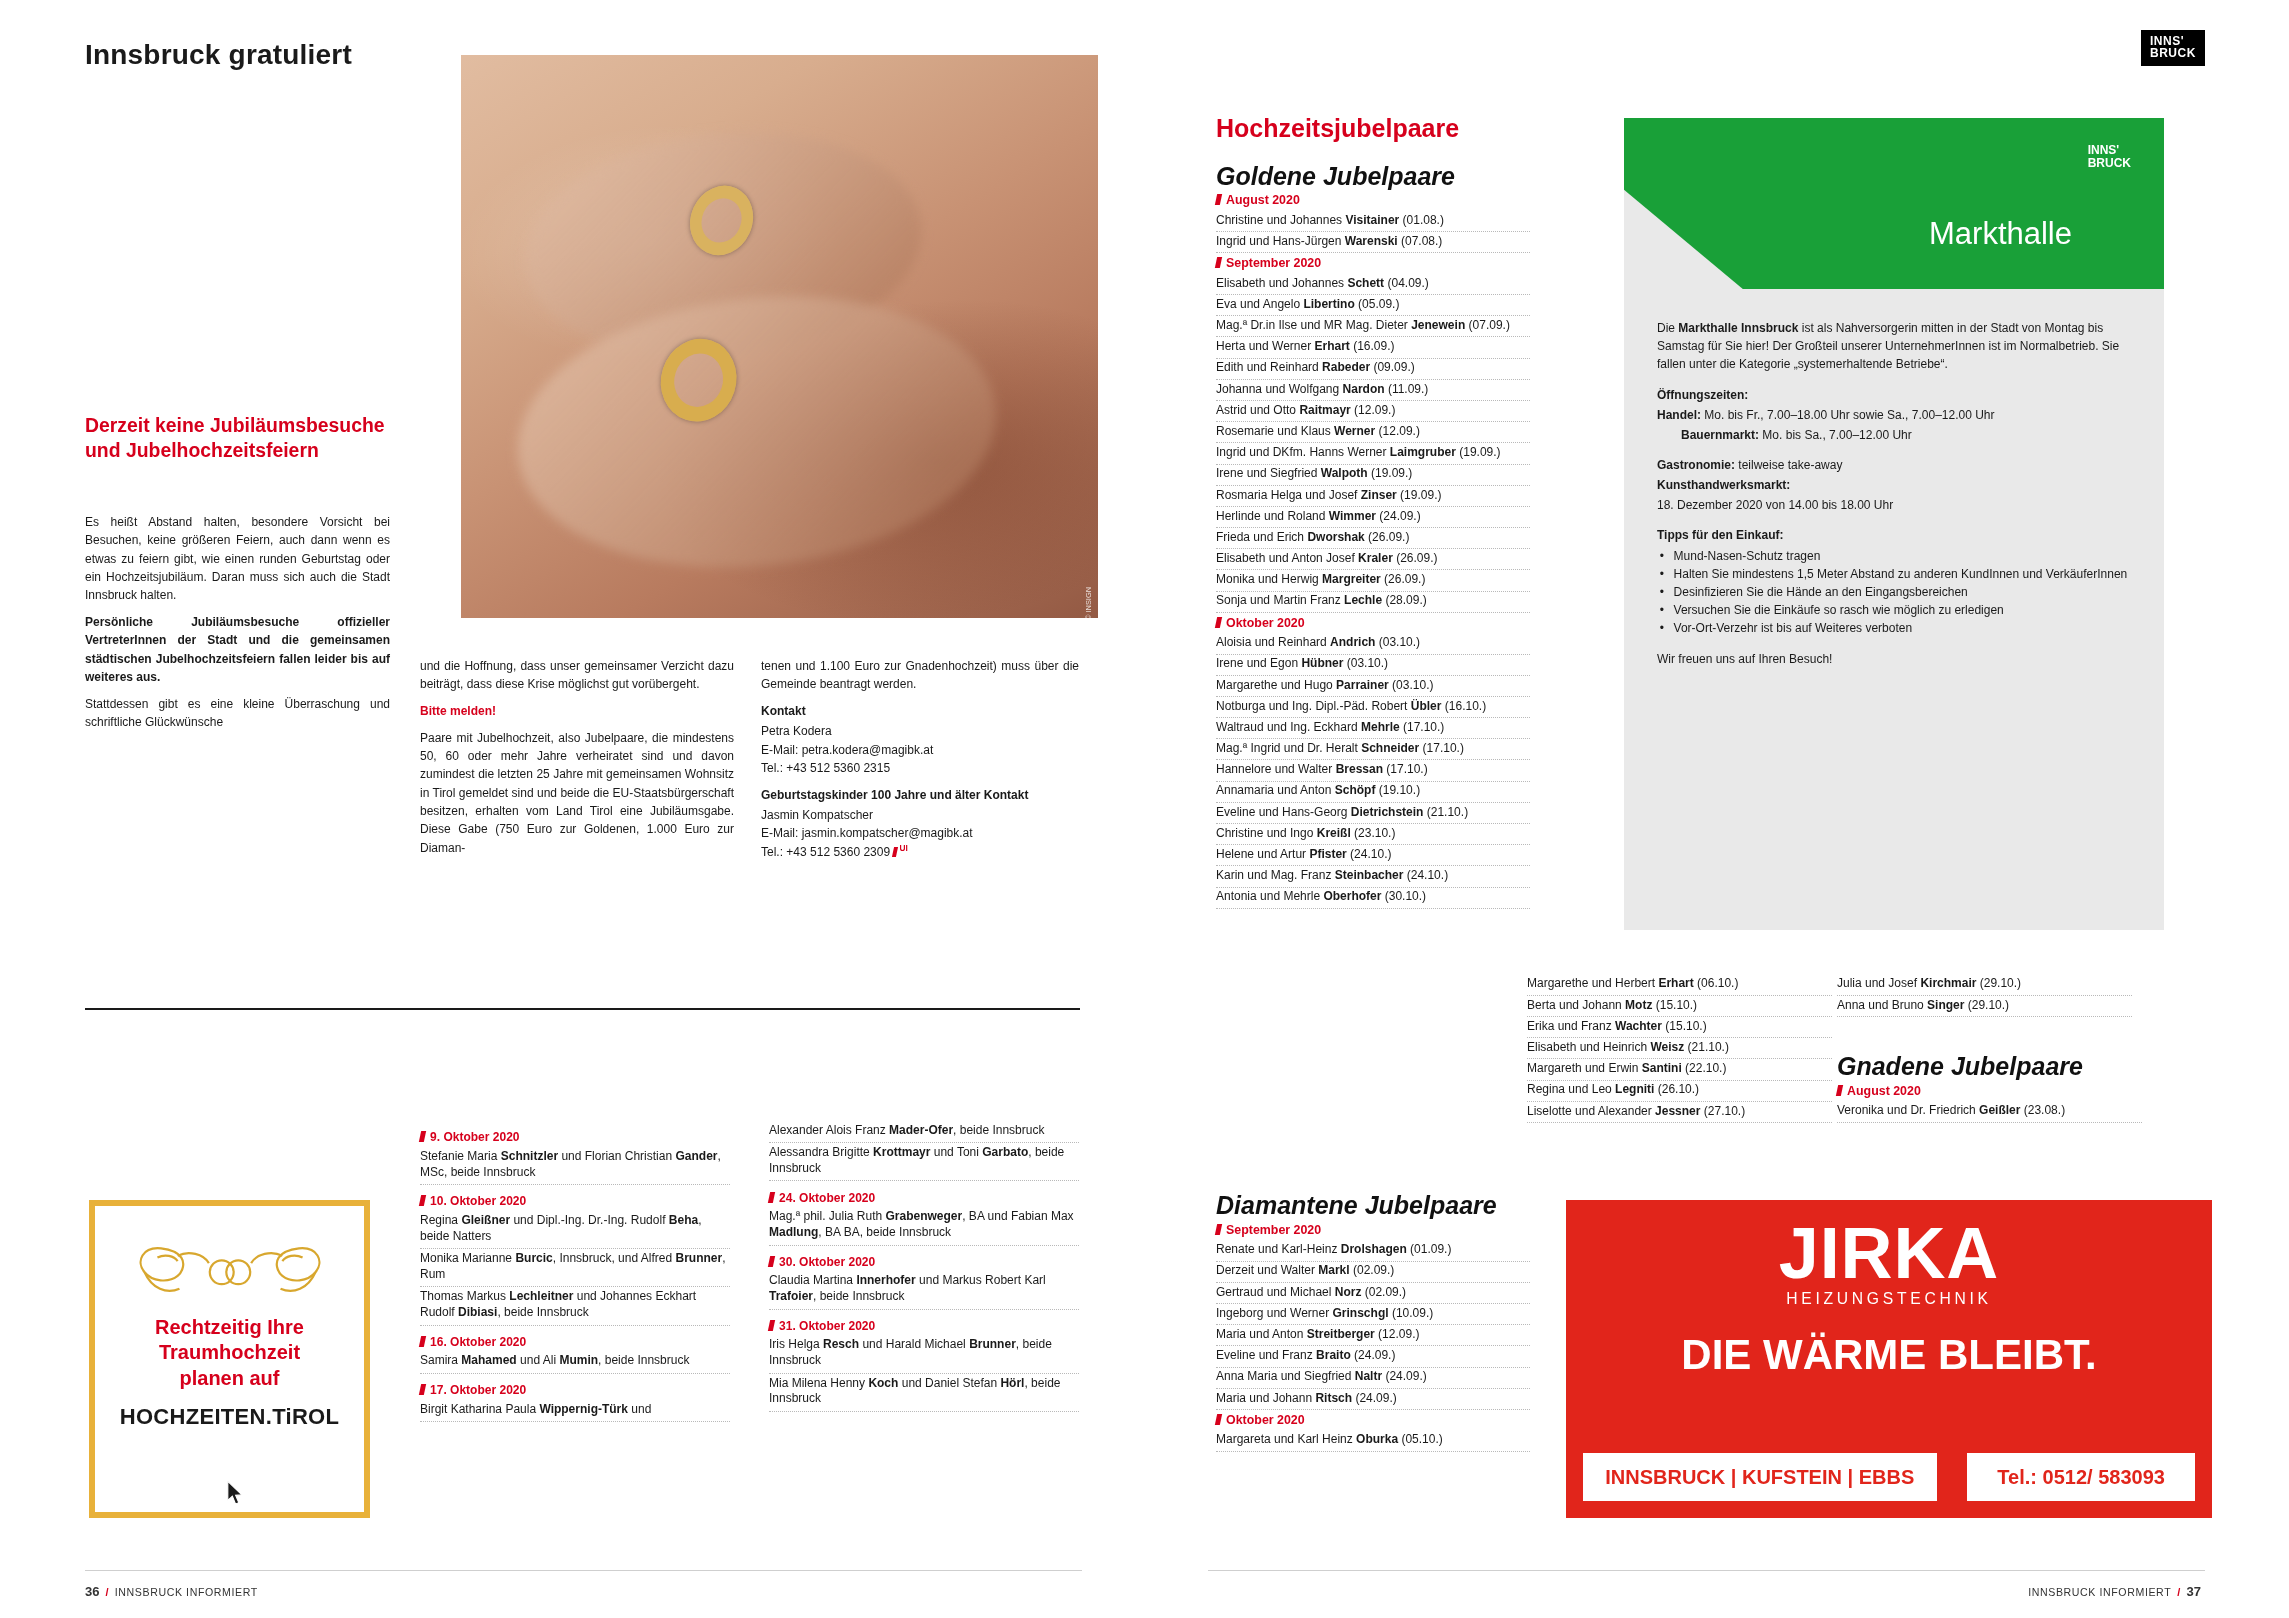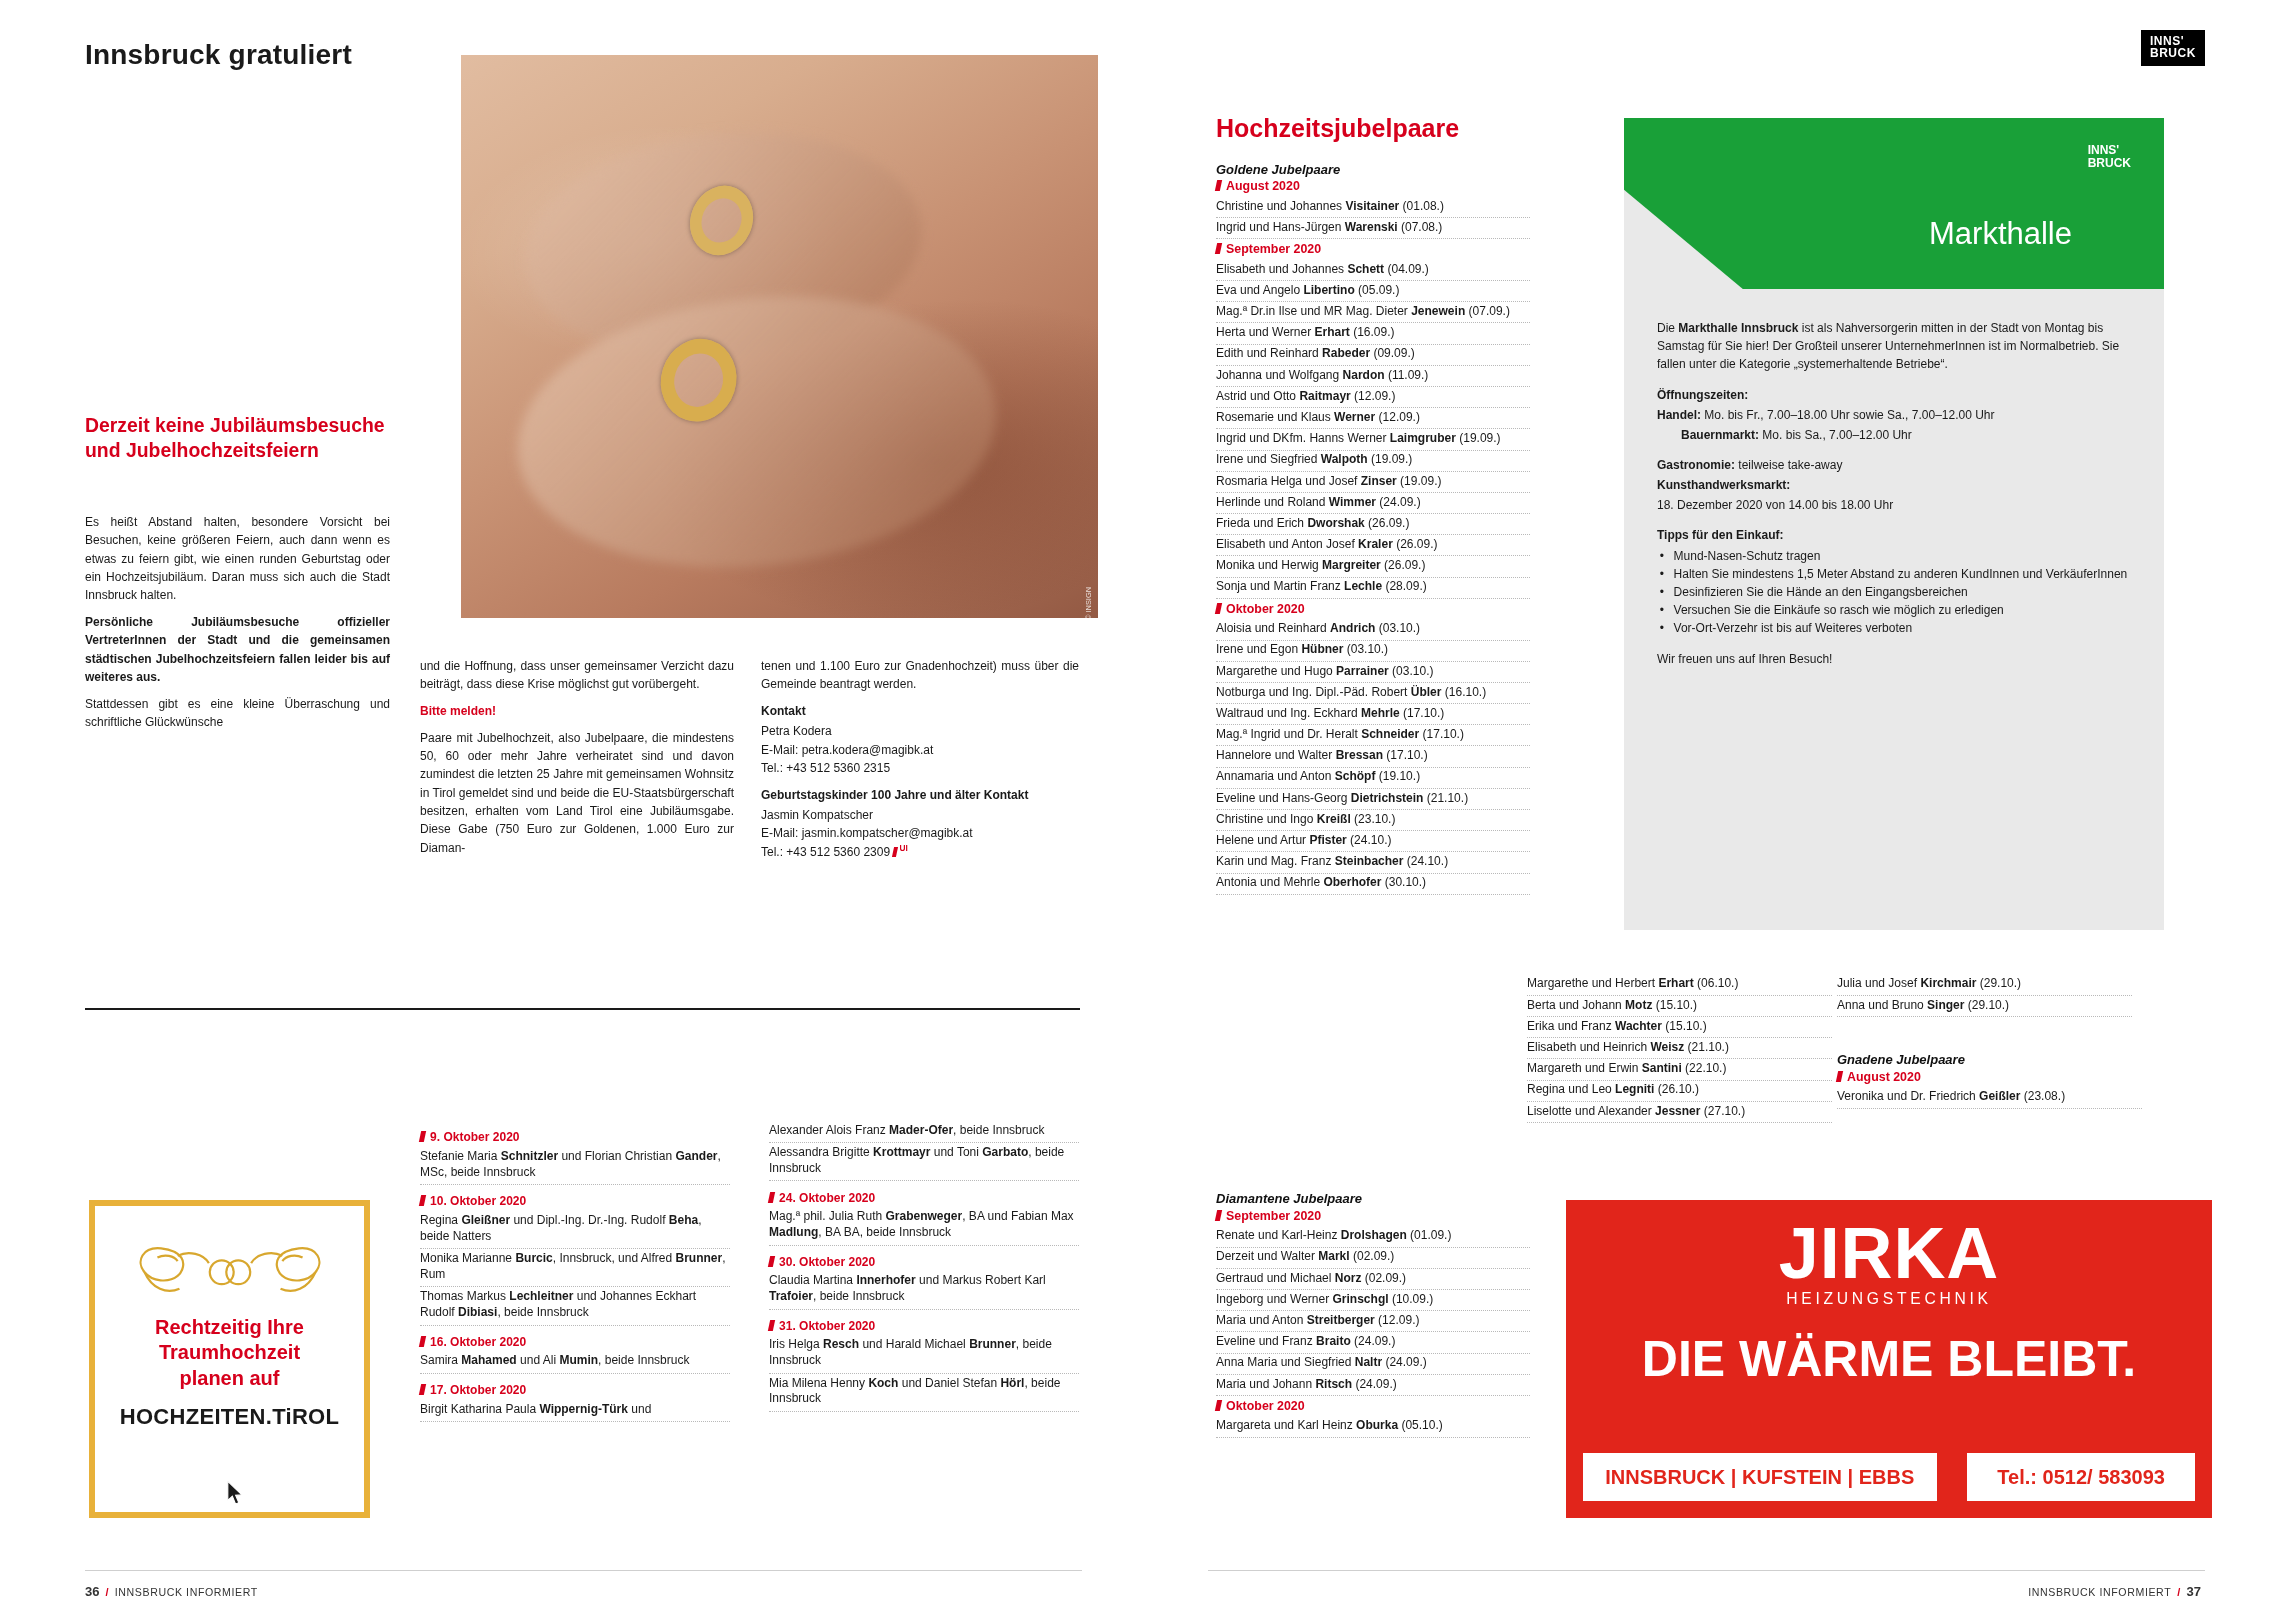--- a/index.html
+++ b/index.html
@@ -81,21 +81,21 @@
     font-size:7.4px; color:rgba(255,255,255,0.8);
     transform: rotate(-90deg); transform-origin: right bottom;
     white-space:nowrap;
   }
 
   
   .sec-title {
     color:#d6001c; font-weight:bold; font-size:25px;
   }
   .sub-title {
-    font-style:italic; font-weight:bold; font-size:13px; color:#111;
+    font-style:italic; font-weight:bold; font-size:25px; color:#111;
   }
   .month {
     color:#d6001c; font-weight:bold; font-size:12.4px; margin-top:2.8px;
   }
   .month::before {
     content:""; display:inline-block; width:4.6px; height:11px;
     background:#d6001c; margin-right:5.5px; transform: skewX(-12deg);
     position:relative; top:0.9px;
   }
   ul.names { list-style:none; margin:3.7px 0 0 0; padding:0; }
@@ -178,21 +178,21 @@
     margin-top:13px; font-size:22px; font-weight:bold; color:#1a1a1a; letter-spacing:0.3px;
   }
 
   
   .ad-jirka {
     position:absolute; left:1566px; top:1200px; width:646px; height:318px;
     background:#e1251b; color:#fff; text-align:center;
   }
   .ad-jirka .j1 { font-size:72px; font-weight:bold; letter-spacing:0.9px; margin-top:16.6px; line-height:1; }
   .ad-jirka .j2 { font-size:15.7px; letter-spacing:3.7px; margin-top:1.8px; }
-  .ad-jirka .j3 { font-size:50px; font-weight:bold; margin-top:26px; line-height:1; }
+  .ad-jirka .j3 { font-size:42px; font-weight:bold; margin-top:26px; line-height:1; }
   .ad-jirka .jbar {
     position:absolute; left:16.6px; right:16.6px; bottom:16.6px; height:48px;
     display:flex; gap:30px;
   }
   .ad-jirka .jbar .cell {
     background:#fff; color:#e1251b; font-weight:bold; font-size:20px;
     display:flex; align-items:center; justify-content:center;
   }
   .ad-jirka .jbar .c-left { flex:1.55; }
   .ad-jirka .jbar .c-right { flex:1; }

